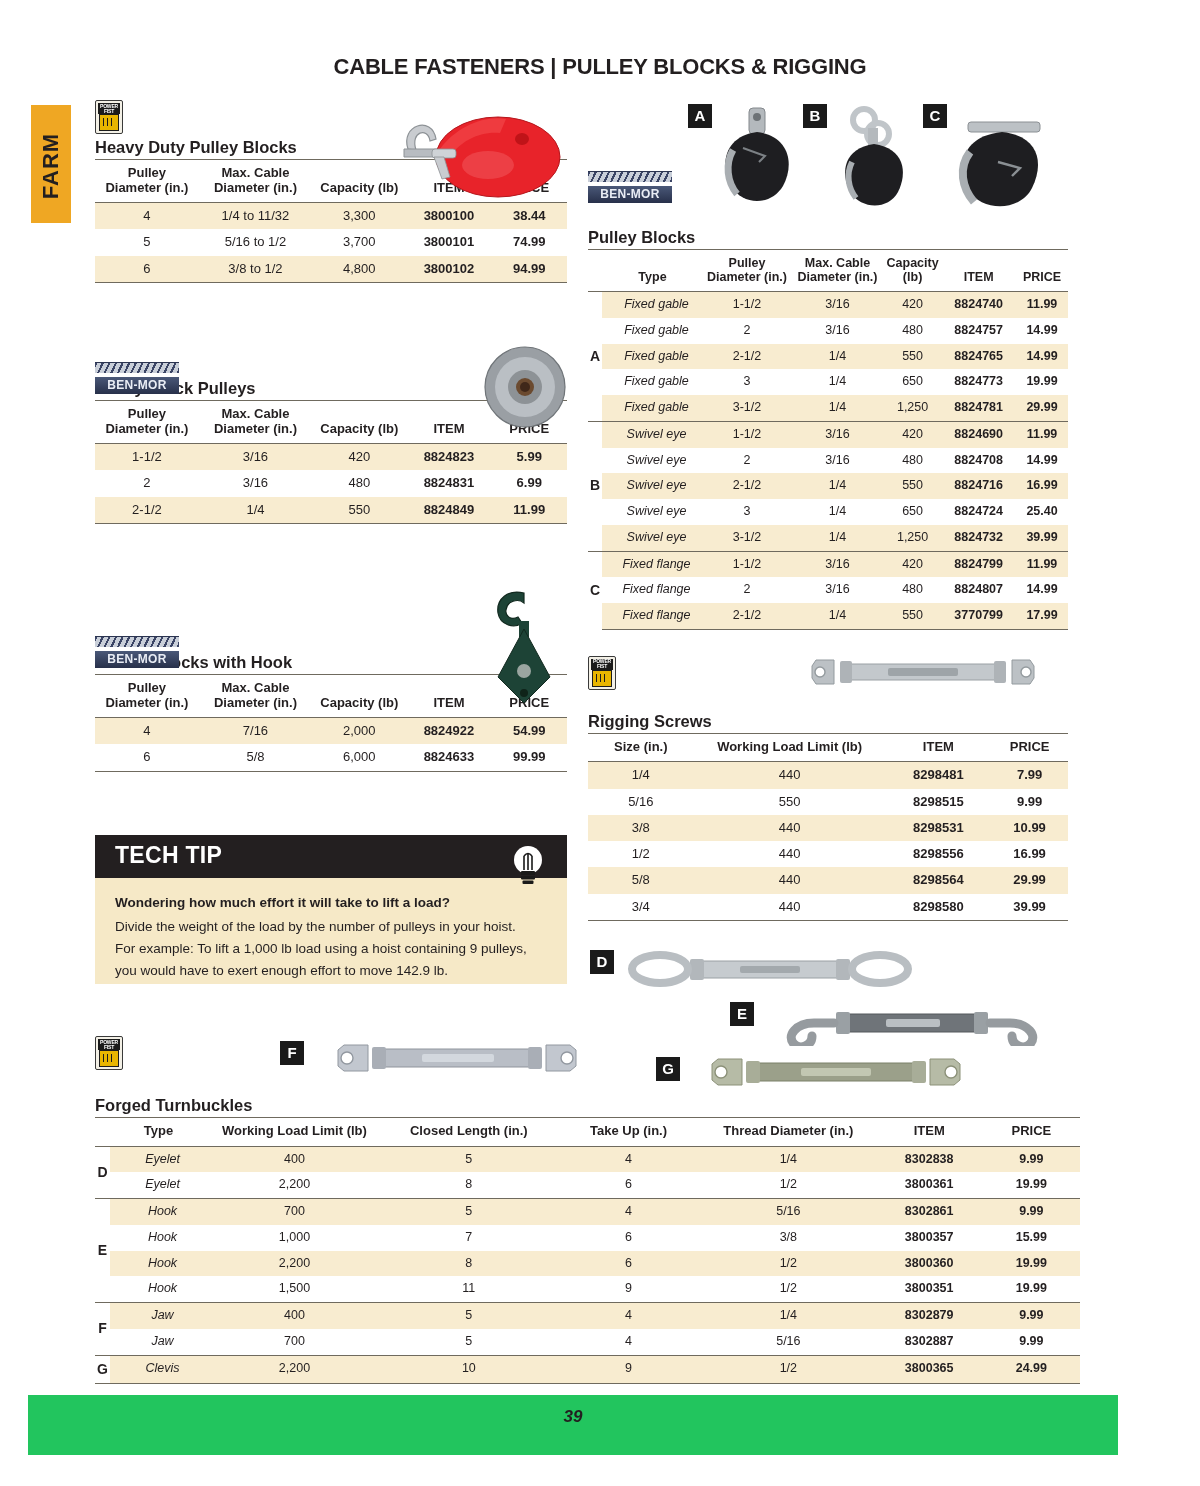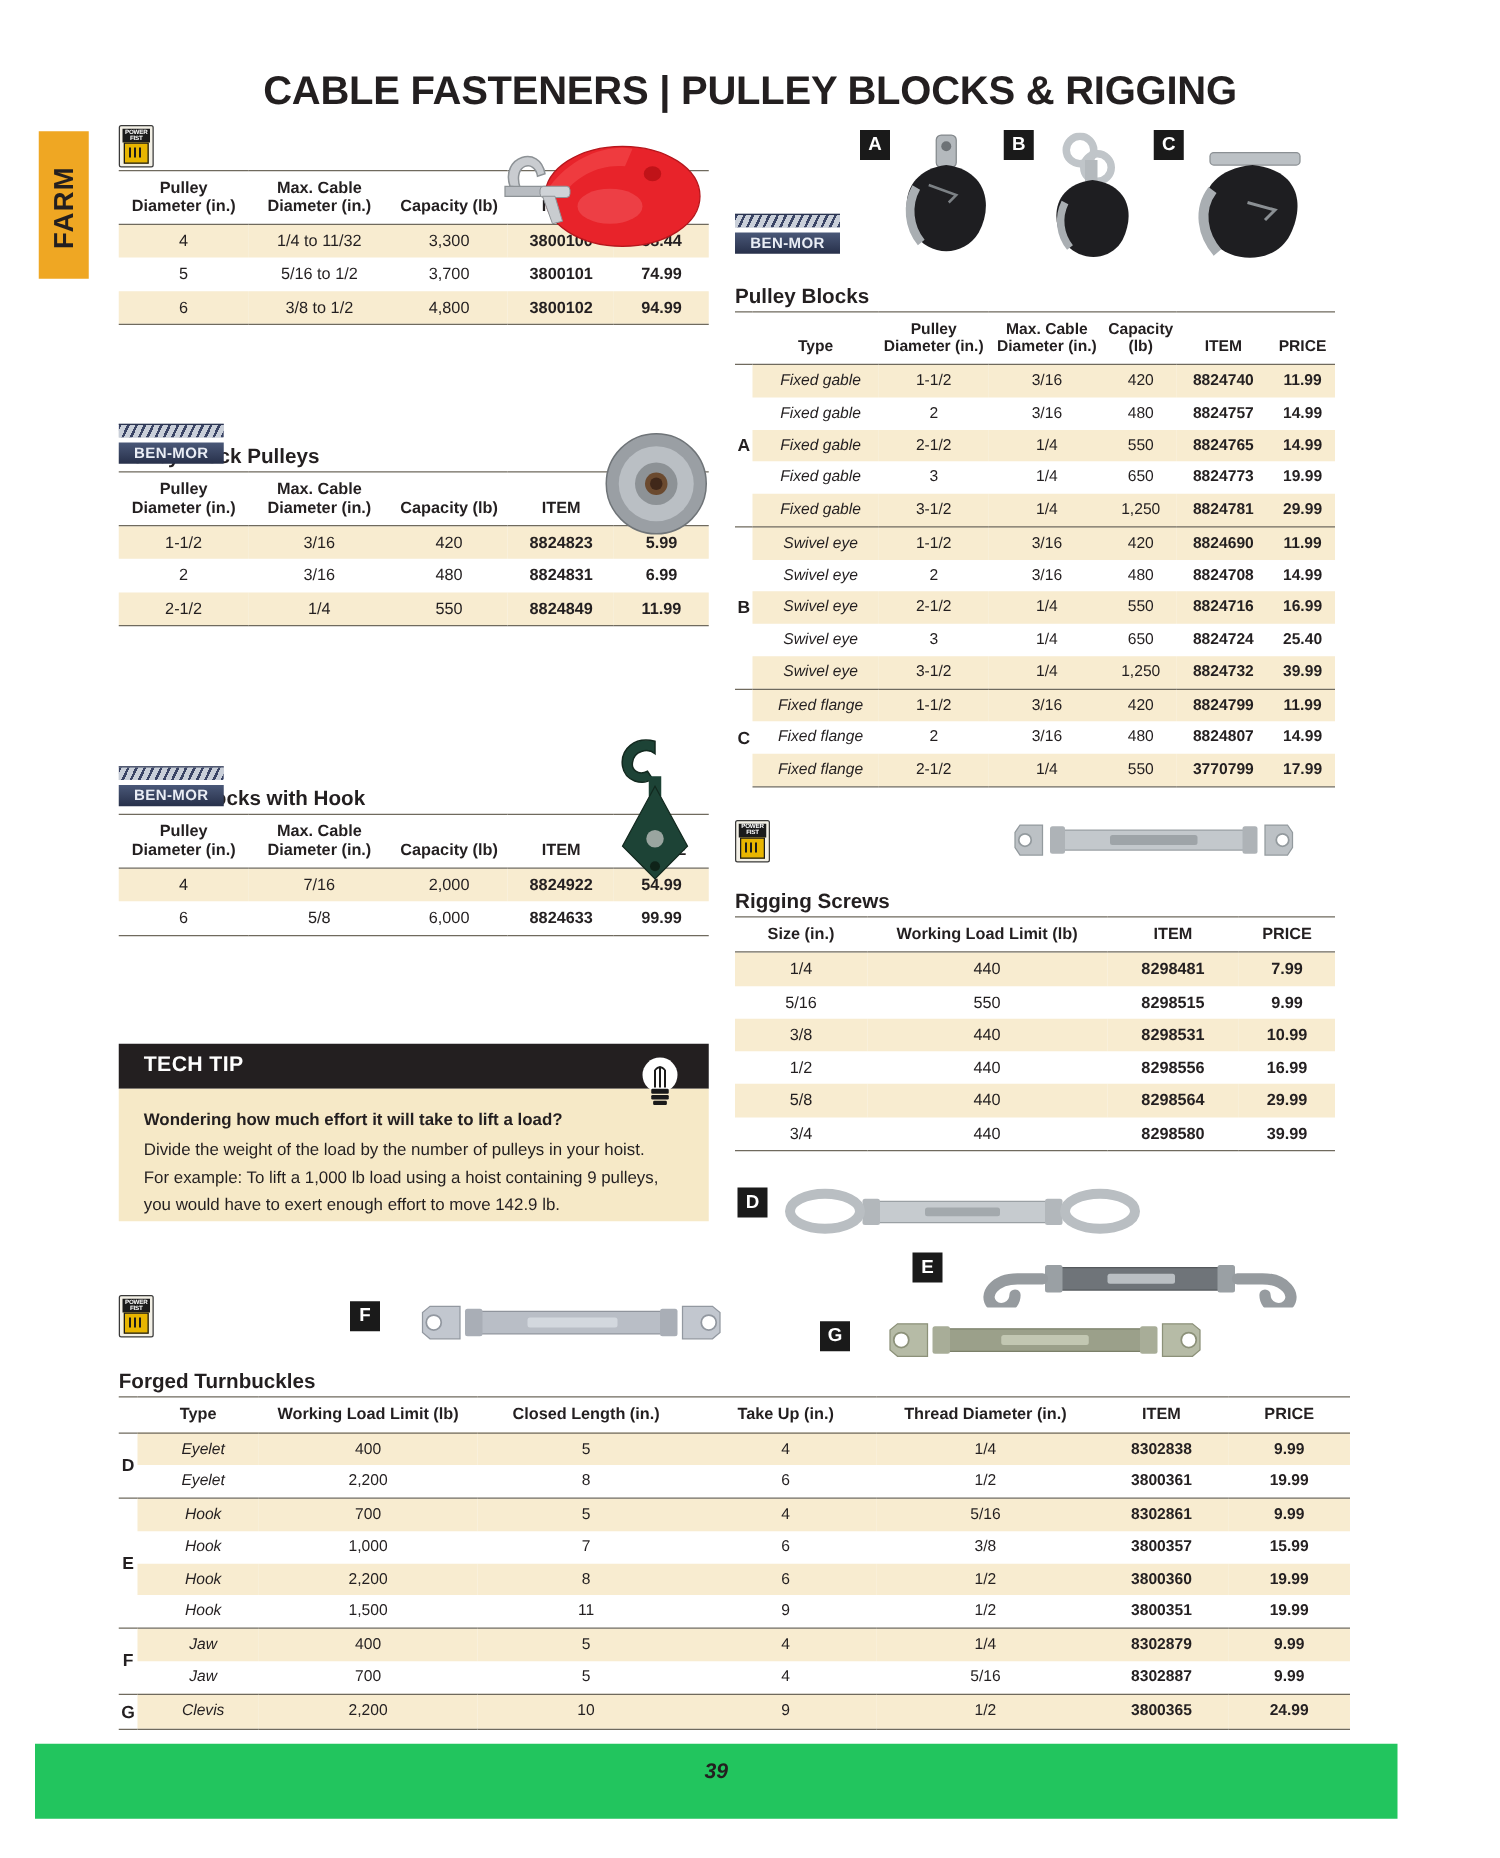--- a/index.html
+++ b/index.html
@@ -15,21 +15,21 @@
     height: 1486px;
     background: #ffffff;
     overflow: hidden;
   }
 
   
   .page-title {
     position: absolute;
     top: 54px; left: 0; width: 1200px;
     text-align: center;
-    font-size: 32px;
+    font-size: 22px;
     font-weight: bold;
     letter-spacing: -0.2px;
     color: #231f20;
   }
 
   
   .farm-tab {
     position: absolute;
     left: 31px; top: 105px;
     width: 40px; height: 118px;
@@ -161,21 +161,21 @@
 
   
   .techtip {
     position: absolute;
     left: 95px; top: 835px;
     width: 472px;
   }
   .techtip-bar {
     background: #231f20;
     color: #ffffff;
-    font-size: 17px;
+    font-size: 23px;
     font-weight: bold;
     letter-spacing: 0.3px;
     padding: 7px 0 9px 20px;
     position: relative;
   }
   .techtip-body {
     background: #f6e9c7;
     padding: 14px 20px 3px 20px;
     font-size: 13.5px;
     color: #231f20;
@@ -239,20 +239,21 @@
     <span>FARM</span>
   </div>
 
   <div class="col-left">
 
     <div>
       <div class="logo-pf">
         <div class="pf-top">POWER<br>FIST</div>
         <div class="pf-bot"></div>
       </div>
+      <div class="sec-head">Heavy Duty Pulley Blocks</div>
       <table class="ctab">
         <thead>
           <tr>
             <th style="width:22%">Pulley<br>Diameter (in.)</th>
             <th style="width:24%">Max. Cable<br>Diameter (in.)</th>
             <th style="width:20%">Capacity (lb)</th>
             <th style="width:18%">ITEM</th>
             <th style="width:16%">PRICE</th>
           </tr>
         </thead>

